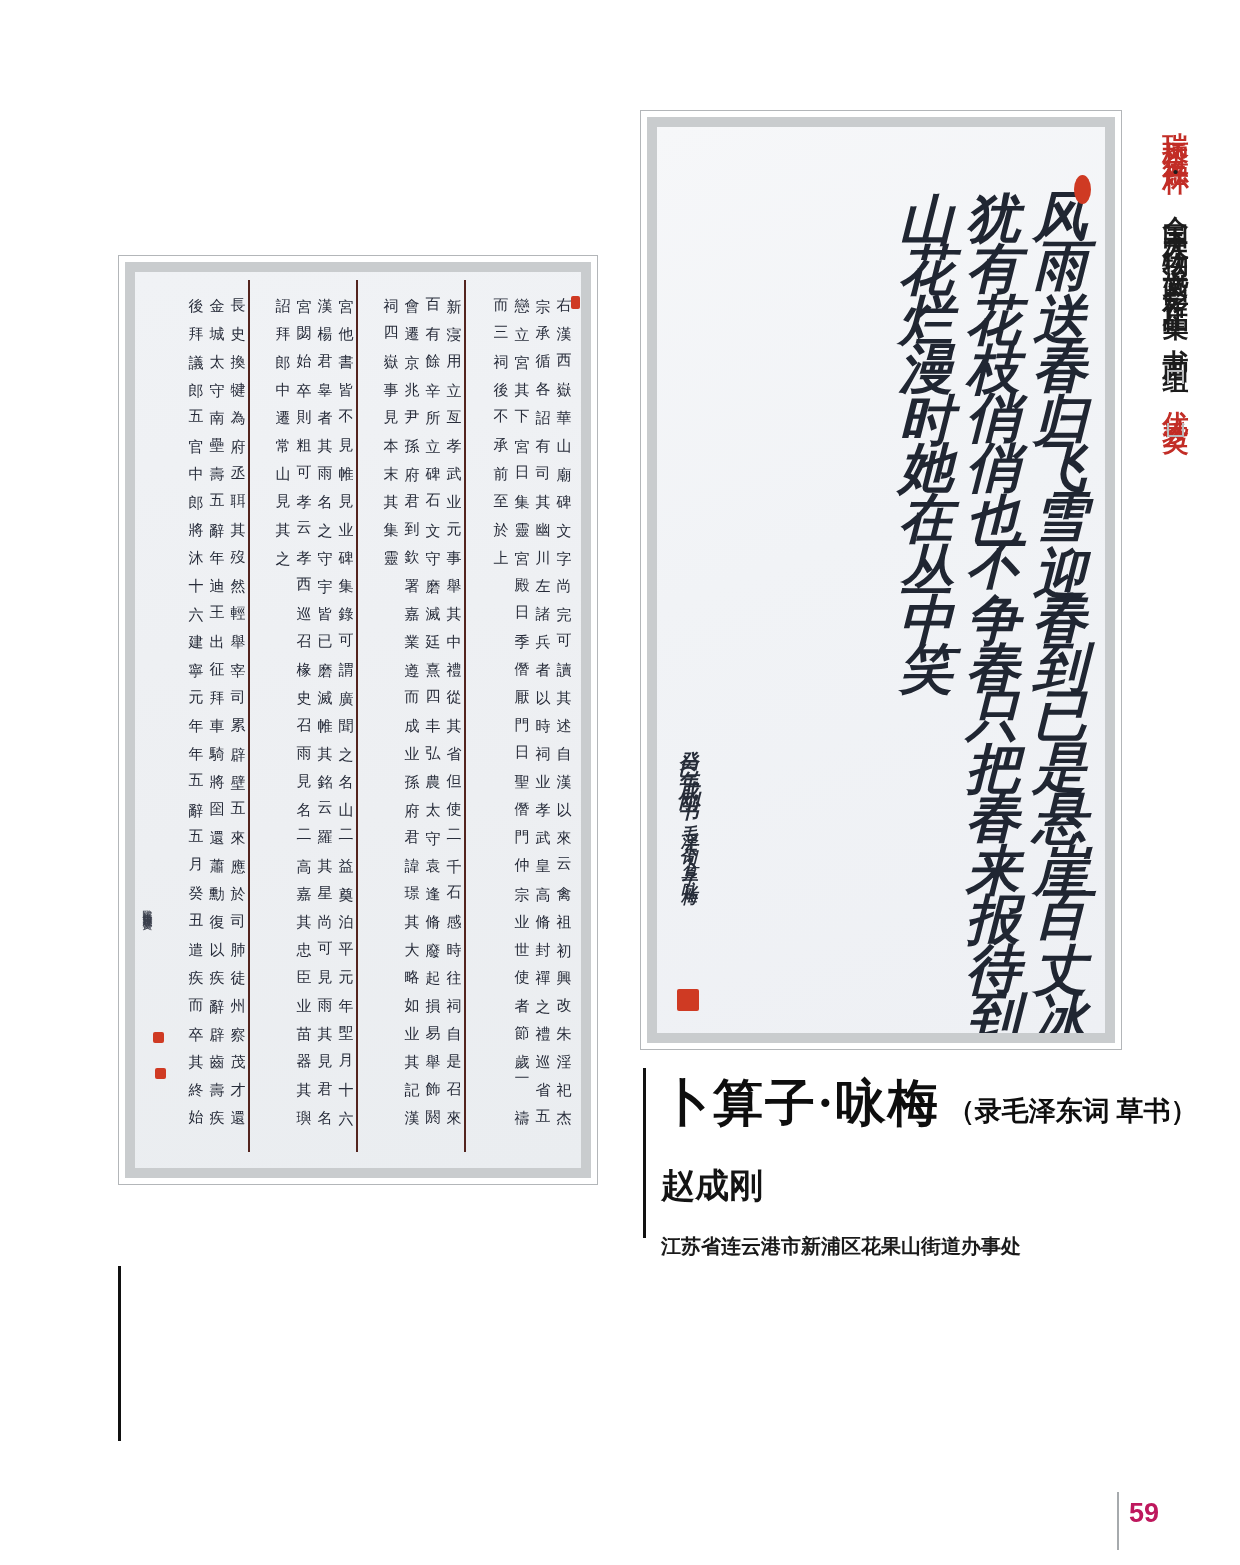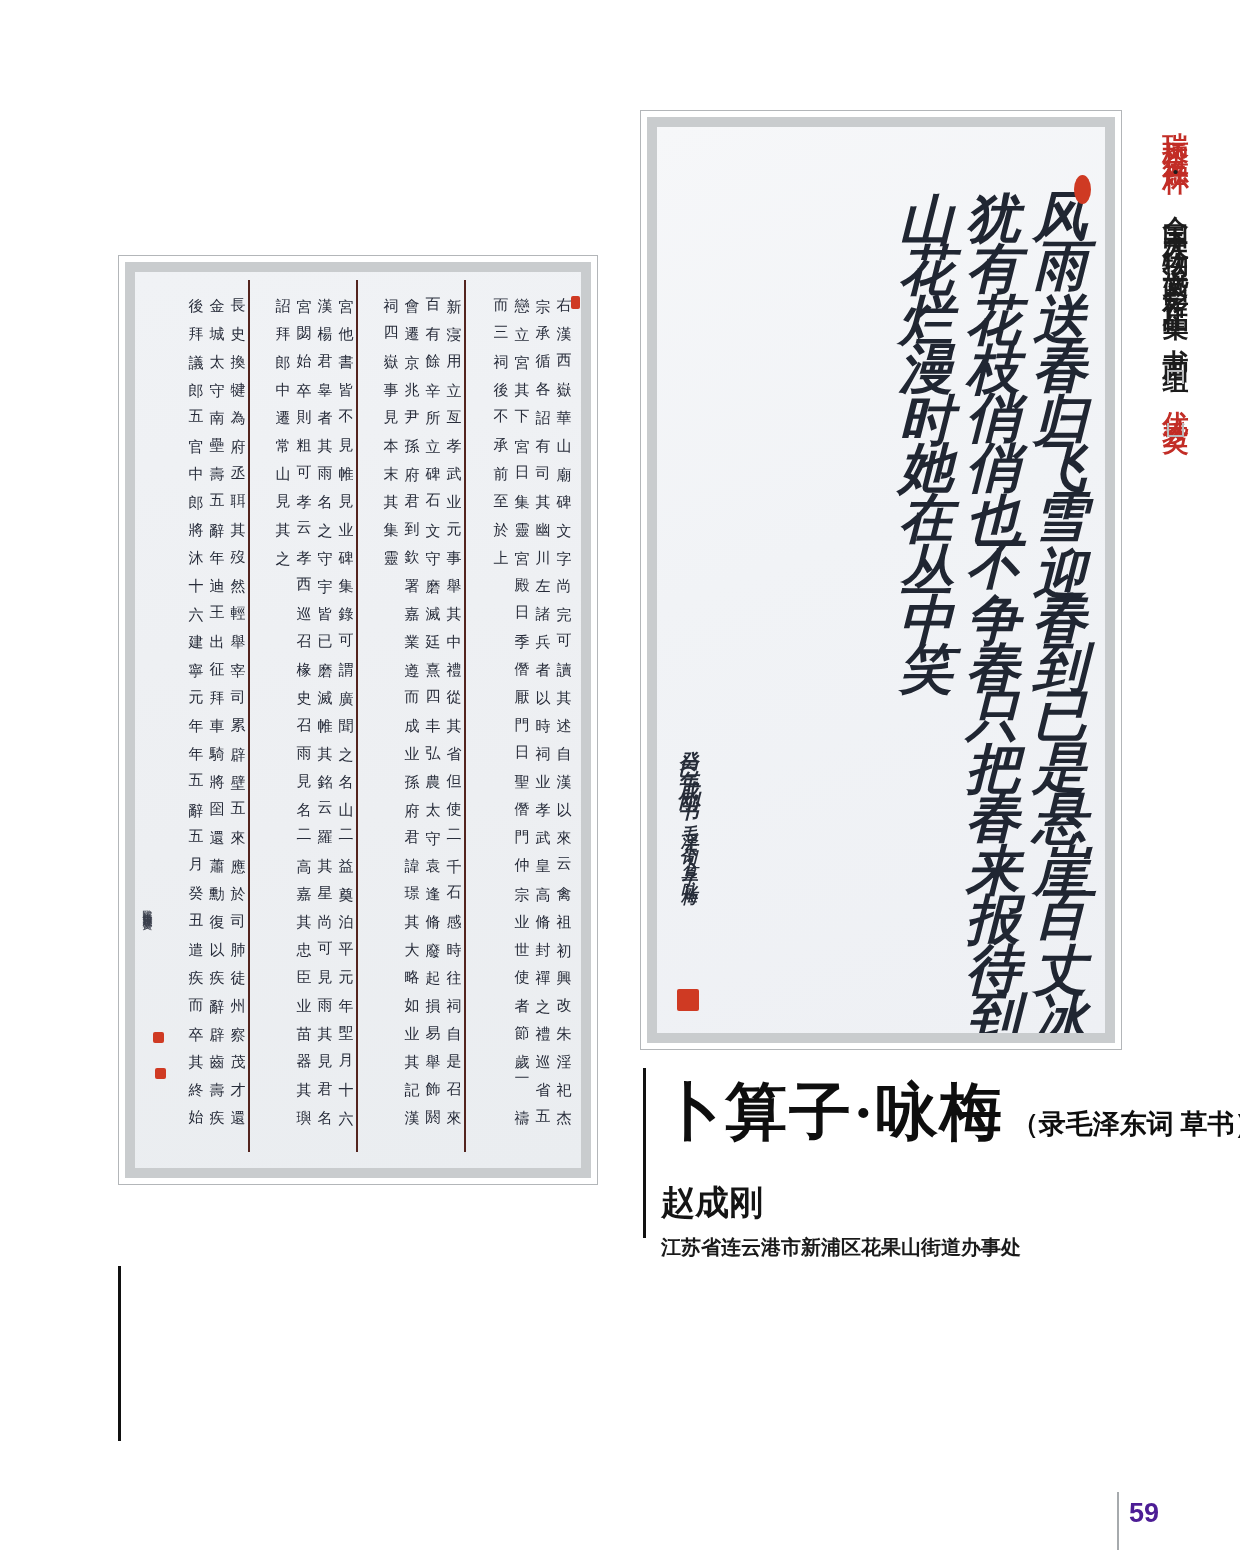--- a/index.html
+++ b/index.html
@@ -45,42 +45,42 @@
   
   .seal{position:absolute;background:#cf3a23;}
   .seal-oval{border-radius:50%;}
   .seal-sq{border-radius:2px;}
 
   
   .caption{position:absolute;}
   .caption .rule{position:absolute;left:0;top:0;width:3px;background:#111111;}
   .cap-title{font-family:"Liberation Serif","DejaVu Serif",serif;font-weight:bold;
         color:#0e0e0e;white-space:nowrap;}
-  .cap-title .big{font-size:62px;letter-spacing:2px;}
+  .cap-title .big{font-size:50px;letter-spacing:2px;}
   .cap-title .sub{font-size:27px;font-weight:bold;margin-left:8px;text-align:center;}
   .cap-artist{font-size:34px;font-weight:bold;color:#141414;margin-top:26px;}
-  .cap-addr{font-size:20px;font-weight:bold;color:#1a1a1a;margin-top:8px;}
+  .cap-addr{font-size:20px;font-weight:bold;color:#1a1a1a;margin-top:24px;}
 
   
   .side{position:absolute;left:1158px;top:112px;height:860px;
         writing-mode:vertical-rl;text-orientation:upright;
         font-family:"Liberation Serif","DejaVu Serif",serif;font-weight:bold;
         font-size:26px;line-height:34px;letter-spacing:9px;}
   .side .red{color:#c22d26;}
   .side .blk{color:#1c1c1c;}
   .side .gap{margin-inline-start:26px;}
   .brk{display:inline-block;width:17px;height:14px;box-sizing:border-box;}
   .brk-open{border:2px solid #b9babc;border-bottom:none;margin-inline-start:14px;}
   .brk-close{border:2px solid #b9babc;border-top:none;margin-inline-start:6px;}
   .side .award{margin-inline-start:6px;}
 
   
   .pageno{position:absolute;left:1117px;top:1492px;height:58px;display:flex;align-items:flex-start;}
   .pageno .bar{width:2px;height:58px;background:#a6aaad;}
-  .pageno .num{font-size:27px;font-weight:bold;color:#4c1d95;margin:6px 0 0 10px;
+  .pageno .num{font-size:27px;font-weight:bold;color:#be185d;margin:6px 0 0 10px;
         font-family:"Liberation Sans","DejaVu Sans",sans-serif;}
 </style>
 </head>
 <body>
 
 <div class="page">
 
   <div class="frame" style="left:118px;top:255px;width:480px;height:930px;">
     <div class="mat">
       <div class="paper paper-clerical">

